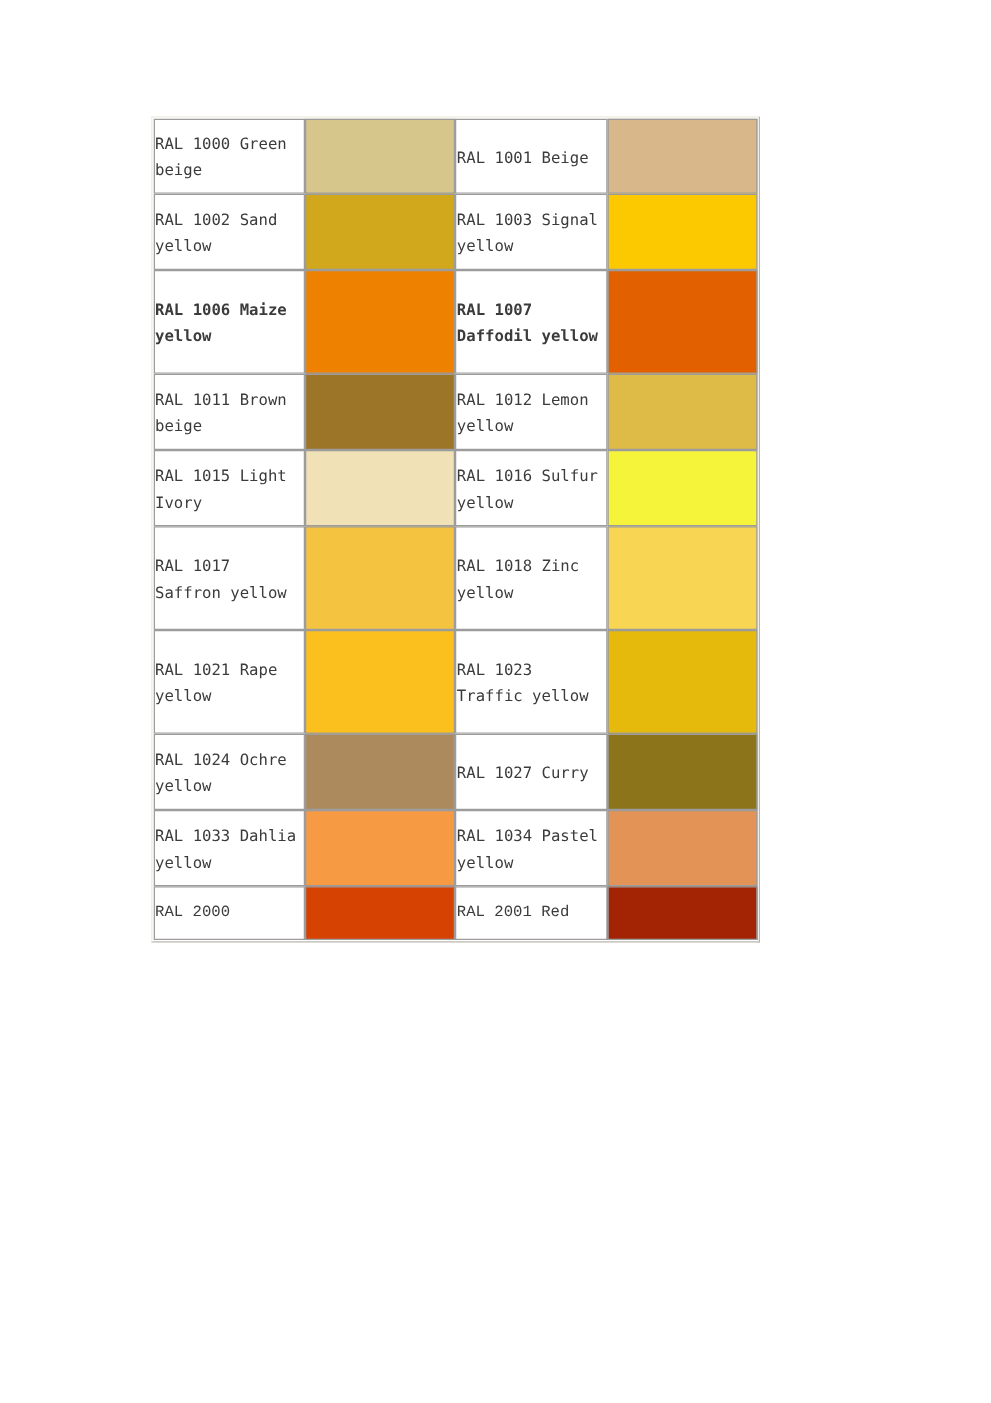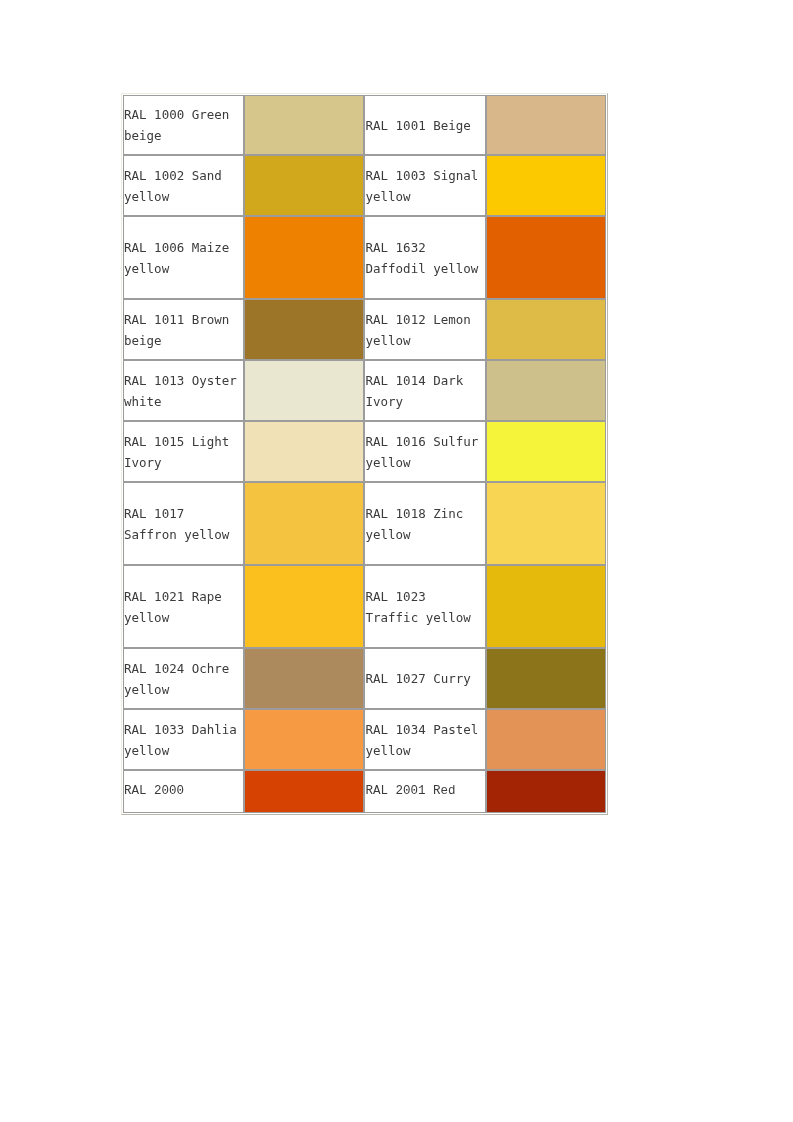--- a/index.html
+++ b/index.html
@@ -104,47 +104,37 @@
           <tr class="r-h61" style="height: 61px;">
             <td class="label-cell">RAL 1002 Sand yellow</td>
             <td class="swatch-cell" style="background-color: rgb(209, 168, 28);">
               <span class="swatch-fill"></span>
             </td>
             <td class="label-cell">RAL 1003 Signal yellow</td>
             <td class="swatch-cell" style="background-color: rgb(252, 201, 0);">
               <span class="swatch-fill"></span>
             </td>
           </tr>
-          <tr class="r-h83" style="height: 83px;">
+          <tr class="r-h83" style="height: 83px; font-weight: bold;">
             <td class="label-cell">RAL 1006 Maize yellow</td>
             <td class="swatch-cell" style="background-color: rgb(238, 129, 0);">
               <span class="swatch-fill"></span>
             </td>
-            <td class="label-cell">RAL 1632 Daffodil yellow</td>
+            <td class="label-cell">RAL 1007 Daffodil yellow</td>
             <td class="swatch-cell" style="background-color: rgb(227, 96, 0);">
               <span class="swatch-fill"></span>
             </td>
           </tr>
           <tr class="r-h61" style="height: 61px; margin-left: 44px;">
             <td class="label-cell">RAL 1011 Brown beige</td>
             <td class="swatch-cell" style="background-color: rgb(157, 117, 40);">
               <span class="swatch-fill"></span>
             </td>
             <td class="label-cell">RAL 1012 Lemon yellow</td>
             <td class="swatch-cell" style="background-color: rgb(222, 186, 71);">
-              <span class="swatch-fill"></span>
-            </td>
-          </tr>
-          <tr class="r-h61" style="height: 61px;">
-            <td class="label-cell">RAL 1013 Oyster white</td>
-            <td class="swatch-cell" style="background-color: rgb(233, 231, 208);">
-              <span class="swatch-fill"></span>
-            </td>
-            <td class="label-cell">RAL 1014 Dark Ivory</td>
-            <td class="swatch-cell" style="background-color: rgb(205, 192, 138);">
               <span class="swatch-fill"></span>
             </td>
           </tr>
           <tr class="r-h61" style="height: 61px;">
             <td class="label-cell">RAL 1015 Light Ivory</td>
             <td class="swatch-cell" style="background-color: rgb(241, 225, 182);">
               <span class="swatch-fill"></span>
             </td>
             <td class="label-cell">RAL 1016 Sulfur yellow</td>
             <td class="swatch-cell" style="background-color: rgb(246, 244, 58);">

